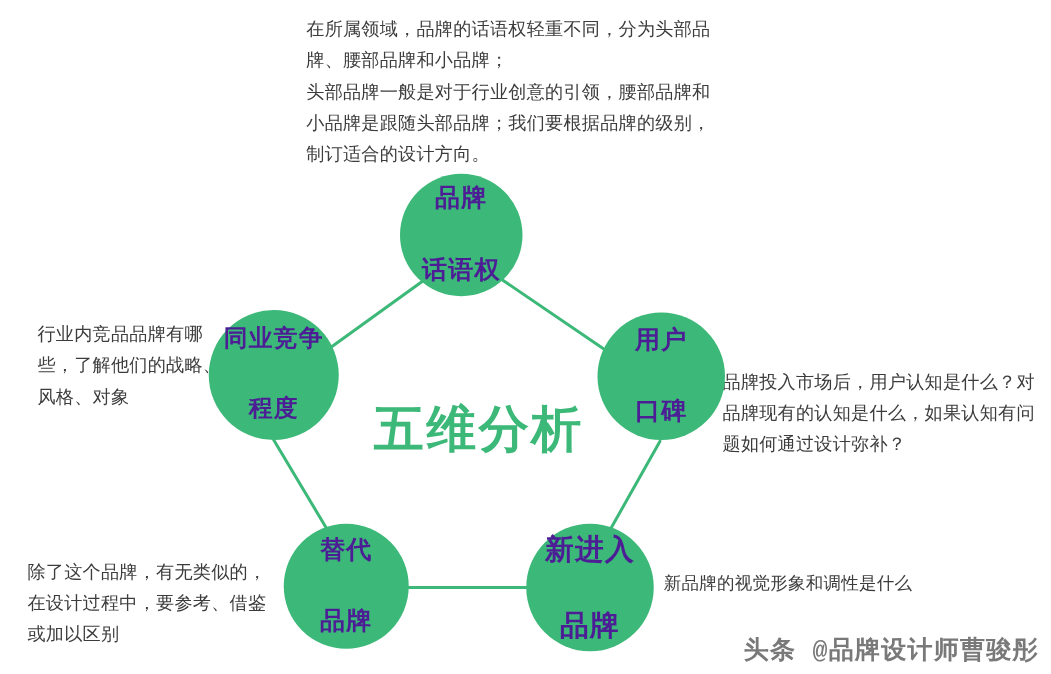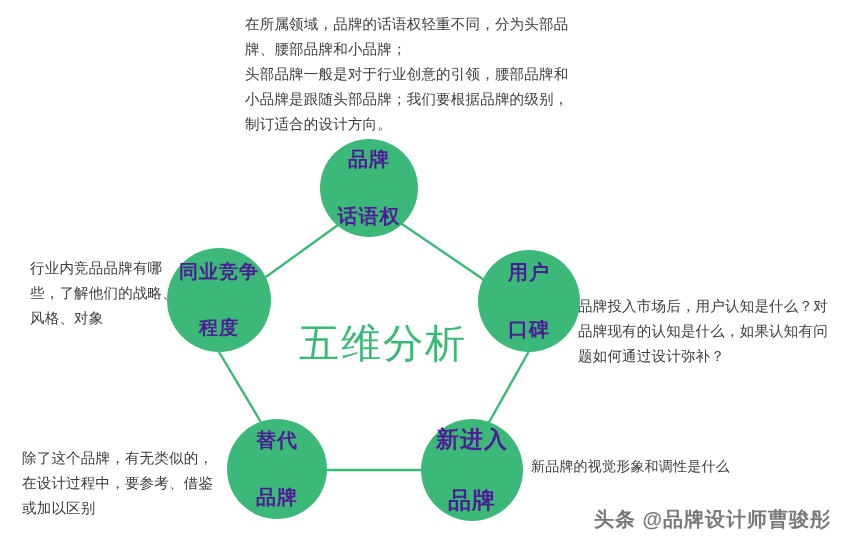--- a/index.html
+++ b/index.html
@@ -70,36 +70,36 @@
                      font-size: 19px; }
 
   #center-title {
     position: absolute;
     left: 288px;
     top: 316px;
     width: 190px;
     text-align: center;
     color: #3cb878;
     font-size: 40px;
-    font-weight: 400;
+    font-weight: 700;
     letter-spacing: 2px;
     font-family: "Liberation Sans", "DejaVu Sans", sans-serif;
   }
 
   
   #watermark {
     position: absolute;
     right: 10px;
     bottom: 6px;
     color: #6e6e6e;
     font-size: 20px;
     font-weight: 700;
     letter-spacing: 1px;
     opacity: 0.92;
-    font-family: Liberation Sans, sans-serif;
+    font-family: Liberation Mono, monospace;
     margin-left: 40px;
   }
 </style>
 </head>
 <body>
 
 <div id="stage">
 
   <div class="note" id="note-top">在所属领域，品牌的话语权轻重不同，分为头部品牌、腰部品牌和小品牌；
 头部品牌一般是对于行业创意的引领，腰部品牌和小品牌是跟随头部品牌；我们要根据品牌的级别，制订适合的设计方向。</div>

